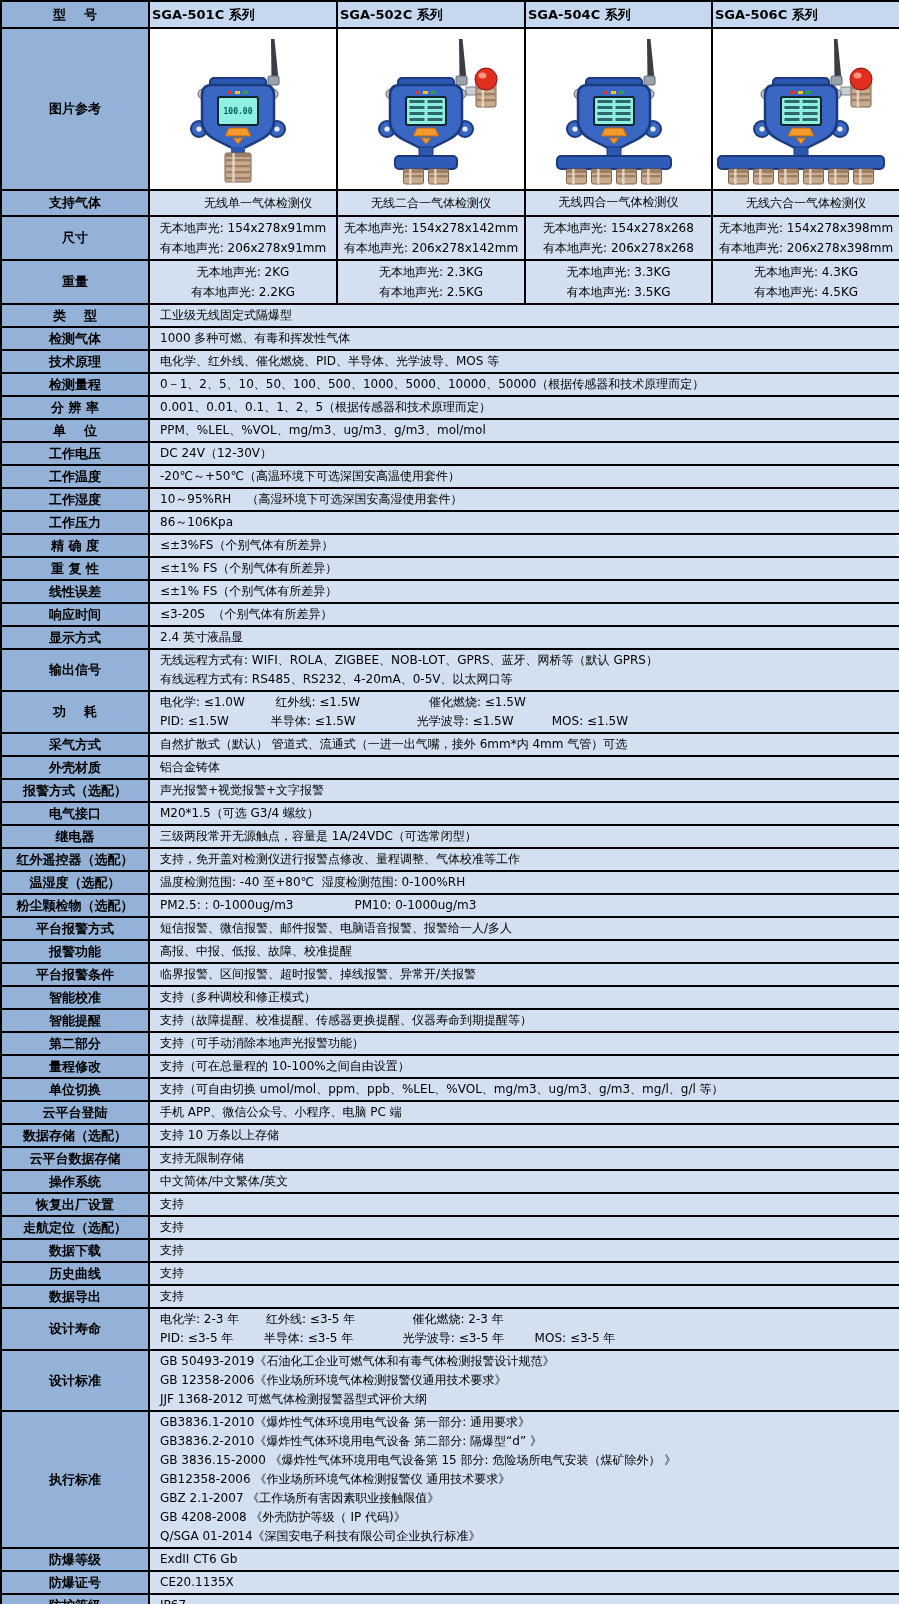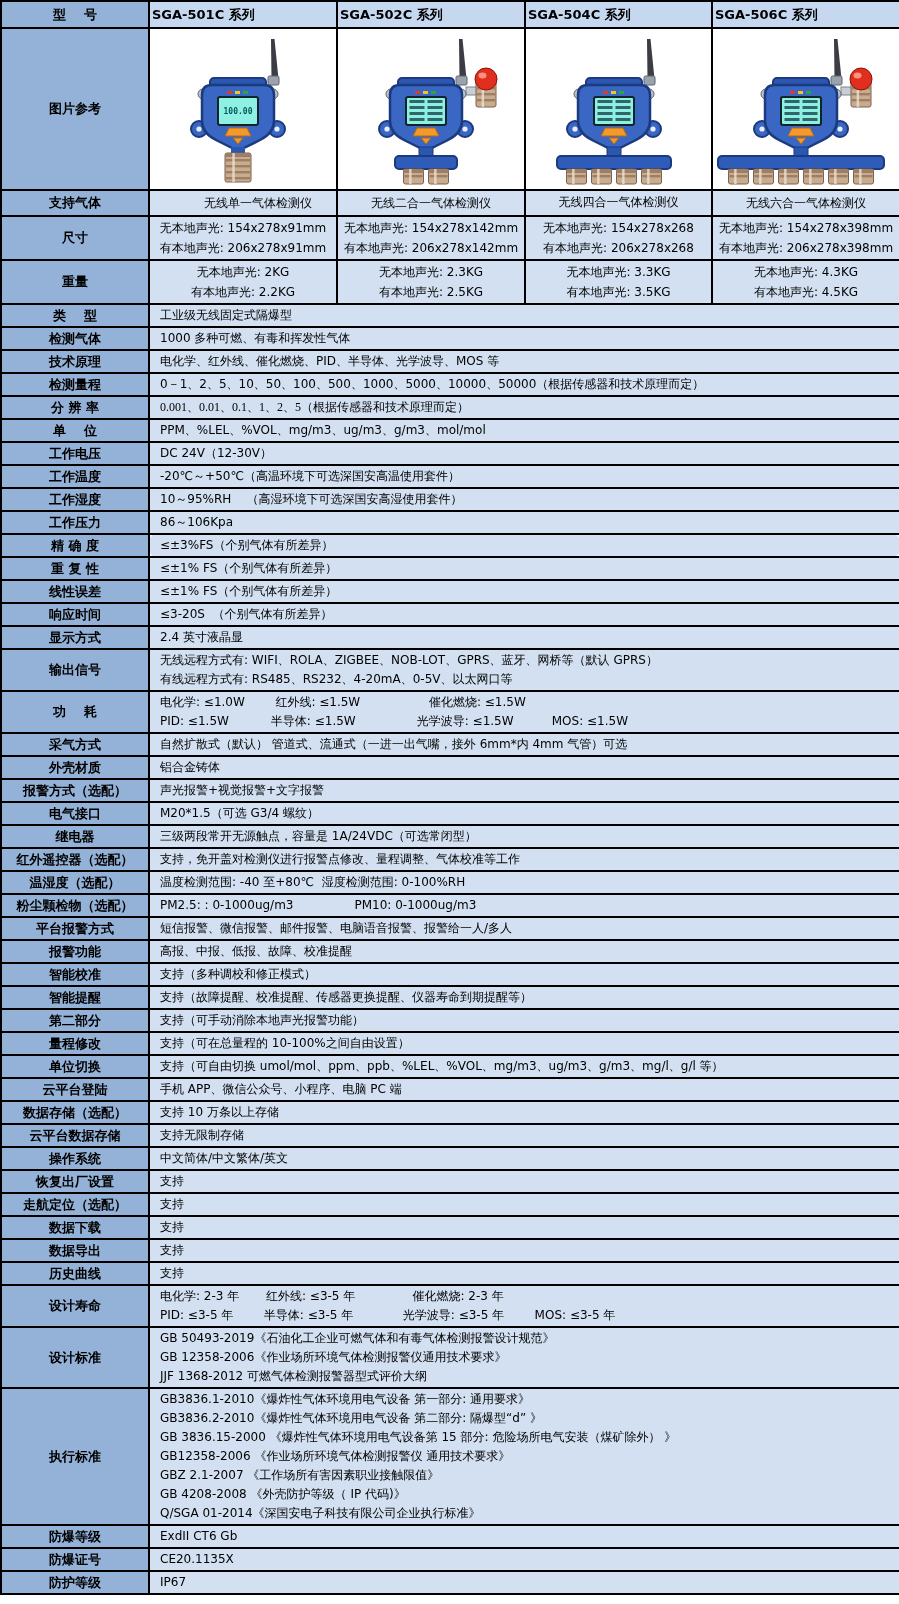--- a/index.html
+++ b/index.html
@@ -259,21 +259,21 @@
         <tr>
           <td class="lbl">技术原理</td>
           <td class="cell" colspan="4" style="height: 18px;">电化学、红外线、催化燃烧、PID、半导体、光学波导、MOS 等</td>
         </tr>
         <tr>
           <td class="lbl">检测量程</td>
           <td class="cell" colspan="4" style="height: 18px;">0－1、2、5、10、50、100、500、1000、5000、10000、50000（根据传感器和技术原理而定）</td>
         </tr>
         <tr>
           <td class="lbl">分 辨 率</td>
-          <td class="cell" colspan="4" style="height: 18px; font-family: Liberation Serif, serif;">0.001、0.01、0.1、1、2、5（根据传感器和技术原理而定）</td>
+          <td class="cell" colspan="4" style="height: 18px;">0.001、0.01、0.1、1、2、5（根据传感器和技术原理而定）</td>
         </tr>
         <tr>
           <td class="lbl">单    位</td>
           <td class="cell" colspan="4" style="height: 18px;">PPM、%LEL、%VOL、mg/m3、ug/m3、g/m3、mol/mol</td>
         </tr>
         <tr>
           <td class="lbl">工作电压</td>
           <td class="cell" colspan="4" style="height: 18px;">DC 24V（12-30V）</td>
         </tr>
         <tr>
@@ -350,20 +350,24 @@
         </tr>
         <tr>
           <td class="lbl">平台报警方式</td>
           <td class="cell" colspan="4" style="height: 18px;">短信报警、微信报警、邮件报警、电脑语音报警、报警给一人/多人</td>
         </tr>
         <tr>
           <td class="lbl">报警功能</td>
           <td class="cell" colspan="4" style="height: 18px;">高报、中报、低报、故障、校准提醒</td>
         </tr>
         <tr>
+          <td class="lbl">平台报警条件</td>
+          <td class="cell" colspan="4" style="height: 18px;">临界报警、区间报警、超时报警、掉线报警、异常开/关报警</td>
+        </tr>
+        <tr>
           <td class="lbl">智能校准</td>
           <td class="cell" colspan="4" style="height: 18px;">支持（多种调校和修正模式）</td>
         </tr>
         <tr>
           <td class="lbl">智能提醒</td>
           <td class="cell" colspan="4" style="height: 18px;">支持（故障提醒、校准提醒、传感器更换提醒、仪器寿命到期提醒等）</td>
         </tr>
         <tr>
           <td class="lbl">第二部分</td>
           <td class="cell" colspan="4" style="height: 18px;">支持（可手动消除本地声光报警功能）</td>
@@ -398,25 +402,25 @@
         </tr>
         <tr>
           <td class="lbl">走航定位（选配）</td>
           <td class="cell" colspan="4" style="height: 18px;">支持</td>
         </tr>
         <tr>
           <td class="lbl">数据下载</td>
           <td class="cell" colspan="4" style="height: 18px;">支持</td>
         </tr>
         <tr>
+          <td class="lbl">历史曲线</td>
+          <td class="cell" colspan="4" style="height: 18px;">支持</td>
+        </tr>
+        <tr>
           <td class="lbl">数据导出</td>
-          <td class="cell" colspan="4" style="height: 18px;">支持</td>
-        </tr>
-        <tr>
-          <td class="lbl">历史曲线</td>
           <td class="cell" colspan="4" style="height: 18px;">支持</td>
         </tr>
         <tr>
           <td class="lbl">设计寿命</td>
           <td class="cell" colspan="4"><div class="line">电化学: 2-3 年       红外线: ≤3-5 年               催化燃烧: 2-3 年</div><div class="line">PID: ≤3-5 年        半导体: ≤3-5 年             光学波导: ≤3-5 年        MOS: ≤3-5 年</div></td>
         </tr>
         <tr>
           <td class="lbl">设计标准</td>
           <td class="cell" colspan="4"><div class="line">GB 50493-2019《石油化工企业可燃气体和有毒气体检测报警设计规范》</div><div class="line">GB 12358-2006《作业场所环境气体检测报警仪通用技术要求》</div><div class="line">JJF 1368-2012 可燃气体检测报警器型式评价大纲</div></td>
         </tr>

